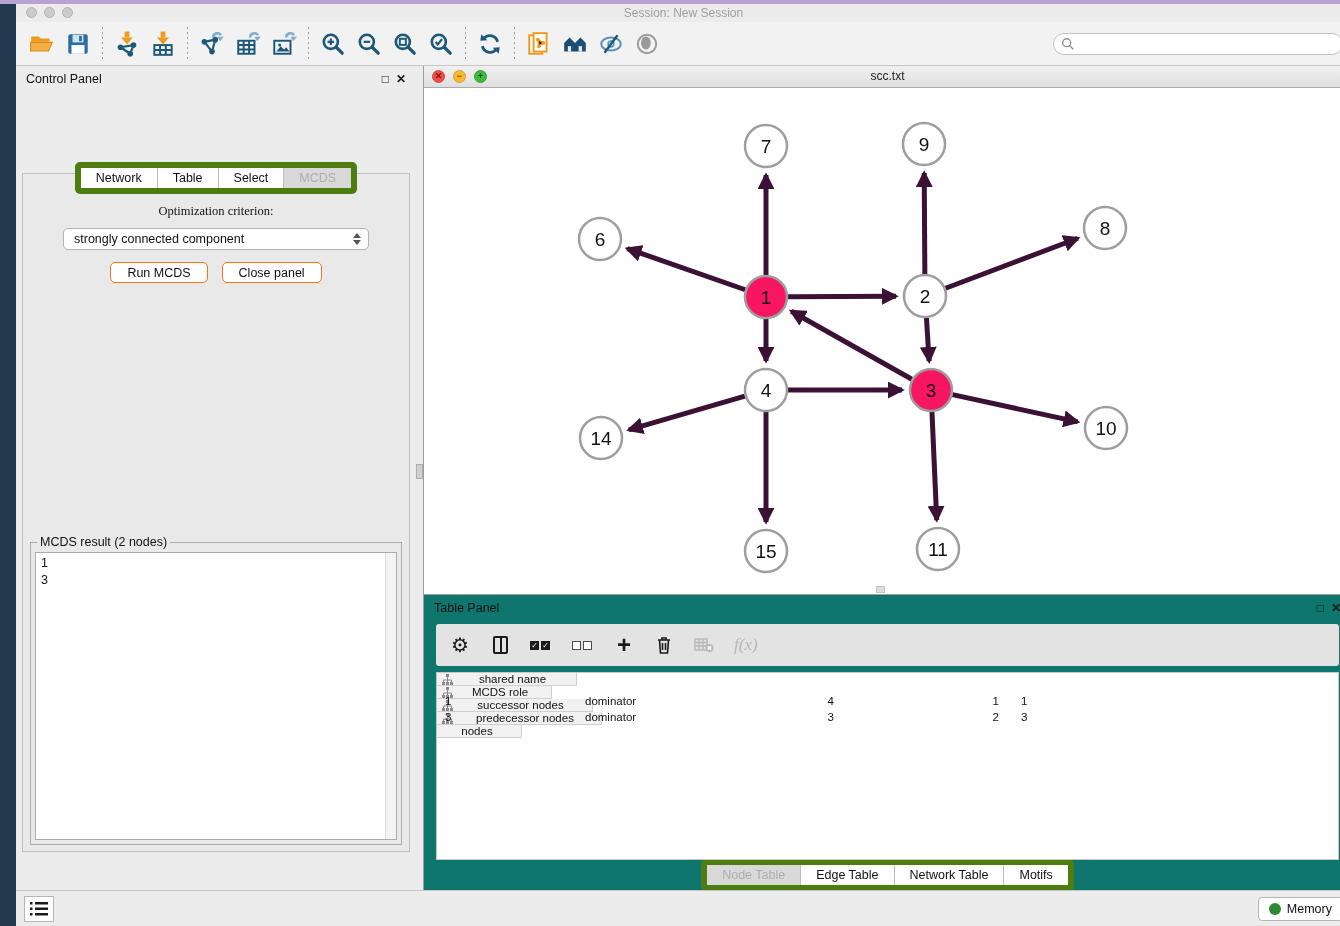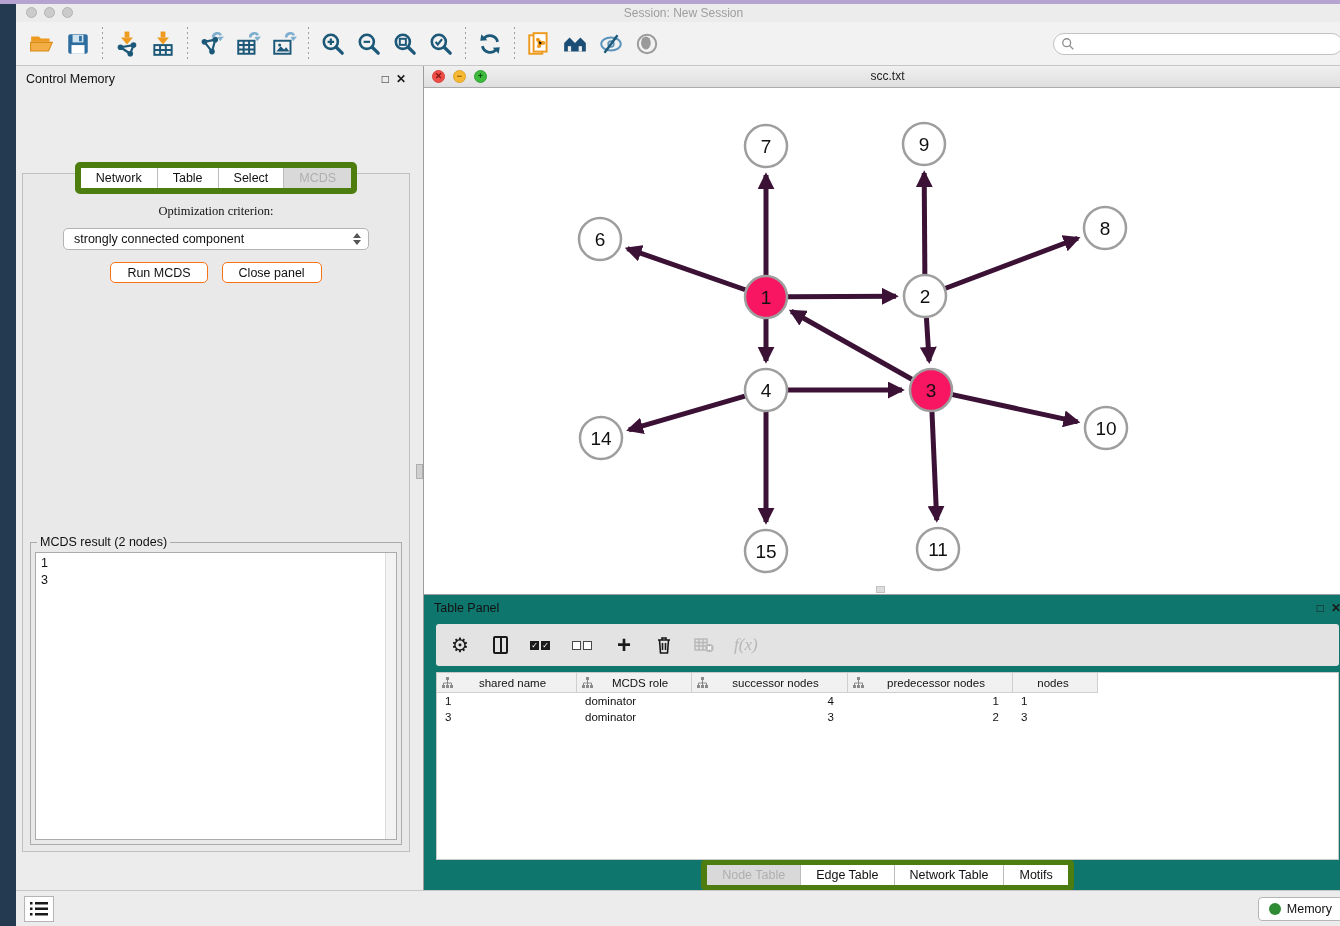--- a/index.html
+++ b/index.html
@@ -88,21 +88,21 @@
   .tico.gray { color:#B7B7B7;font-style:italic; }
   .gear-glyph { font-size:20px; }
   .cols-glyph { width:15px; height:18px; border:2px solid #1a1a1a; border-radius:2px; position:relative; }
   .cols-glyph::after { content:""; position:absolute; left:50%; top:0; bottom:0; width:2px; background:#1a1a1a; }
   .chk { width:9px; height:9px; margin-right:2px; display:inline-flex; align-items:center; justify-content:center; font-size:8px; }
   .chk.on { background:#1a1a1a; color:#fff; }
   .chk.off { border:1.5px solid #4a4a4a; background:#fff; }
   .plus-glyph { font-size:24px; font-weight:bold; line-height:0.8; }
   .fx-glyph { font-family:"Liberation Serif", serif; font-style:italic; font-size:17px; }
   .tp-tablewrap { margin:6px 12px 0 12px; flex:1; background:#fff; border:1px solid #C8C8C8; overflow:hidden; position:relative; }
-  .thead { display:flex; height:20px; }
+  .thead { display:flex; height:20px;flex-direction:column; }
   .th { background:#F1F1F1; border-right:1px solid #CFCFCF; border-bottom:1px solid #CFCFCF;
     display:flex; align-items:center; font-size:11.5px; color:#111; }
   .th .th-label { flex:1; text-align:center; padding-right:4px; }
   .th .tree-ic { margin-left:5px; flex:0 0 auto; }
   .trow { display:flex; height:16px; font-size:11.5px; color:#111; }
   .td { display:flex; align-items:center; }
   .td.l { justify-content:flex-start; padding-left:8px; }
   .td.r { justify-content:flex-end; padding-right:14px; }
   .tp-tabs { height:30px; display:flex; justify-content:center; align-items:center; }
 
@@ -270,21 +270,21 @@
           <path stroke="#8E8E8E" stroke-width="1.5" d="M10 10 L14 14"></path>
         </svg>
       <input type="text" placeholder="" style="">
     </div>
   </div>
 
   <div class="main">
 
     <div class="cpanel">
       <div class="phead">
-        <span class="ptitle">Control Memory</span>
+        <span class="ptitle">Control Panel</span>
         <span class="picons">
           <span class="pic">□</span>
           <span class="pic">✕</span>
         </span>
       </div>
       <div class="cp-tabs">
         <div class="segmented">
           <span class="seg">Network</span>
           <span class="seg">Table</span>
           <span class="seg">Select</span>

